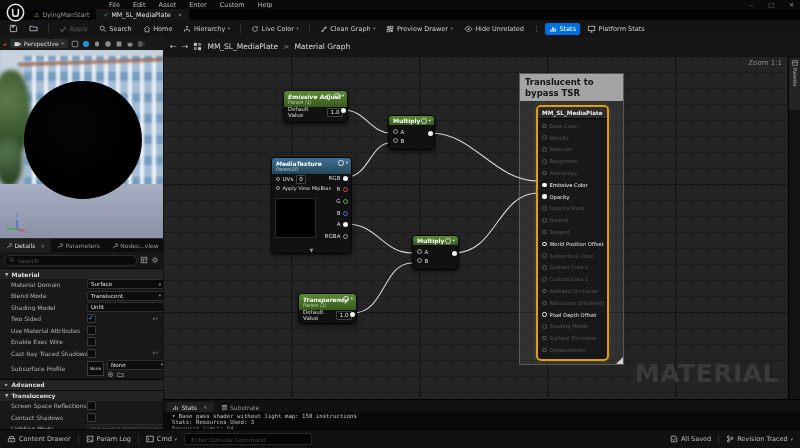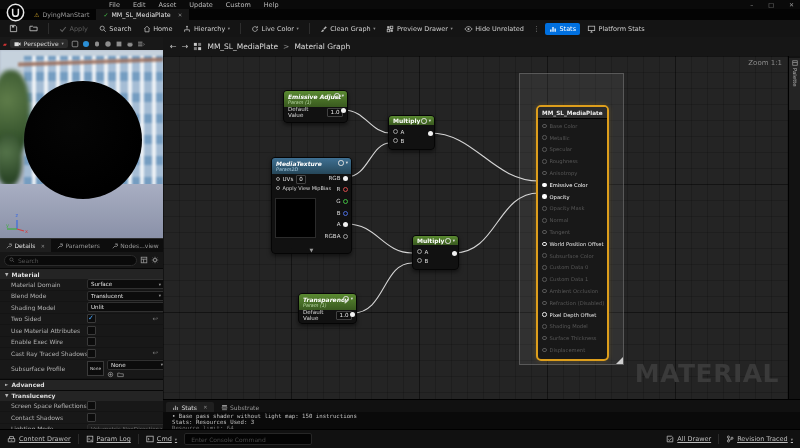--- a/index.html
+++ b/index.html
@@ -166,40 +166,40 @@
   .stabs{height:12px;display:flex;align-items:flex-end;background:#111;padding-left:3px;gap:1px;}
   .stab{display:flex;align-items:center;gap:2.5px;font-size:6px;color:#9a9a9a;padding:1.5px 6px;}
   .stab.active{background:#1f1f1f;color:#e0e0e0;border-radius:2px 2px 0 0;}
   .stab .x{font-size:5px;color:#8a8a8a;margin-left:4px;}
   .sbody{position:absolute;top:12px;left:0;right:0;bottom:0;background:#0a0a0a;overflow:hidden;
          font-family:"DejaVu Sans Mono","Liberation Mono",monospace;font-size:5.7px;line-height:6.2px;
          color:#c2c2c2;padding:1px 4px 0 9px;}
   .sline.dim{color:#757575;}
   
   .statusbar{position:absolute;left:0;right:0;bottom:0;height:18px;background:#111;border-top:1px solid #000;
-             display:flex;align-items:center;gap:7px;padding:0 7px;font-size:6.5px;color:#bdbdbd;text-decoration:underline;}
+             display:flex;align-items:center;gap:7px;padding:0 7px;font-size:6.5px;color:#bdbdbd;}
   .sbitem{display:flex;align-items:center;gap:3px;white-space:nowrap;}
   .console{width:118px;height:10px;background:#040404;border:1px solid #262626;border-radius:2px;
            display:flex;align-items:center;padding:0 4px;}
   .console input{flex:1;background:transparent;border:none;outline:none;color:#8a8a8a;font-size:6px;
                  font-family:inherit;min-width:0;}
   .console input::placeholder{color:#494949;}
   .spacer{flex:1;}
   .ssep{width:1px;height:10px;background:#2a2a2a;}
 </style>
 </head>
 <body>
 
 <div id="app">
 
   <div class="menubar" id="menubar">
       <span class="menu-item">File</span>
       <span class="menu-item">Edit</span>
       <span class="menu-item">Asset</span>
-      <span class="menu-item">Update</span>
+      <span class="menu-item">Enter</span>
       <span class="menu-item">Custom</span>
       <span class="menu-item">Help</span>
     </div>
   <svg class="uelogo" viewBox="0 0 20 20">
     <circle cx="10" cy="10" r="8.6" fill="#000" stroke="#e8e8e8" stroke-width="1.6"></circle>
     <path d="M7 6 v5 a3 3 0 0 0 6 0 v-5" fill="none" stroke="#e8e8e8" stroke-width="1.6"></path>
   </svg>
   <div class="winctl">
     <span>–</span>
     <span>□</span>
@@ -549,20 +549,21 @@
       <span style="color:#dedede;">MM_SL_MediaPlate</span>
       <span class="crumb-sep">&gt;</span>
       <span style="color:#dedede;">Material Graph</span>
     </div>
 
     <div class="gcanvas">
       <div class="zoomlabel">Zoom 1:1</div>
       <div class="watermark">MATERIAL</div>
 
       <div class="comment">
+        <div class="chead">Translucent to bypass TSR</div>
         <div class="chandle"></div>
       </div>
 
       <svg class="wires" width="626" height="344" viewBox="0 0 626 344">
         <path d="M181,54 C202,54 208,77 227,77" fill="none" stroke="#d5d5d5" stroke-width="1.1"></path>
         <path d="M184,121 C205,121 208,87 227,87" fill="none" stroke="#d5d5d5" stroke-width="1.1"></path>
         <path d="M267,77 C312,77 330,125 376,125" fill="none" stroke="#d5d5d5" stroke-width="1.1"></path>
         <path d="M184,168 C214,168 220,197 249,197" fill="none" stroke="#d5d5d5" stroke-width="1.1"></path>
         <path d="M190,257 C222,257 220,207 249,207" fill="none" stroke="#d5d5d5" stroke-width="1.1"></path>
         <path d="M291,197 C334,197 334,137 376,137" fill="none" stroke="#d5d5d5" stroke-width="1.1"></path>
@@ -835,21 +836,21 @@
     </span>
     <span class="console">
       <input placeholder="Enter Console Command" style="">
     </span>
     <span class="spacer"></span>
     <span class="sbitem">
       <svg width="8" height="8" viewBox="0 0 10 10">
           <path d="M1.5 1.5h5.3L8.5 3v5.5h-7z" fill="none" stroke="#b9b9b9"></path>
           <path d="M3 5.5l1.3 1.3 2.5-2.8" fill="none" stroke="#b9b9b9"></path>
         </svg>
-      <span>All Drawer</span>
+      <span>All Saved</span>
     </span>
     <span class="ssep"></span>
     <span class="sbitem">
       <svg width="8" height="8" viewBox="0 0 10 10">
           <circle cx="3" cy="2.5" r="1.3" fill="none" stroke="#b9b9b9"></circle>
           <circle cx="3" cy="7.5" r="1.3" fill="none" stroke="#b9b9b9"></circle>
           <circle cx="7.5" cy="4" r="1.3" fill="none" stroke="#b9b9b9"></circle>
           <path d="M3 4v2.2M3.8 6.5c2-.5 2.7-1 3.3-1.3" fill="none" stroke="#b9b9b9"></path>
         </svg>
       <span>Revision Traced</span>

